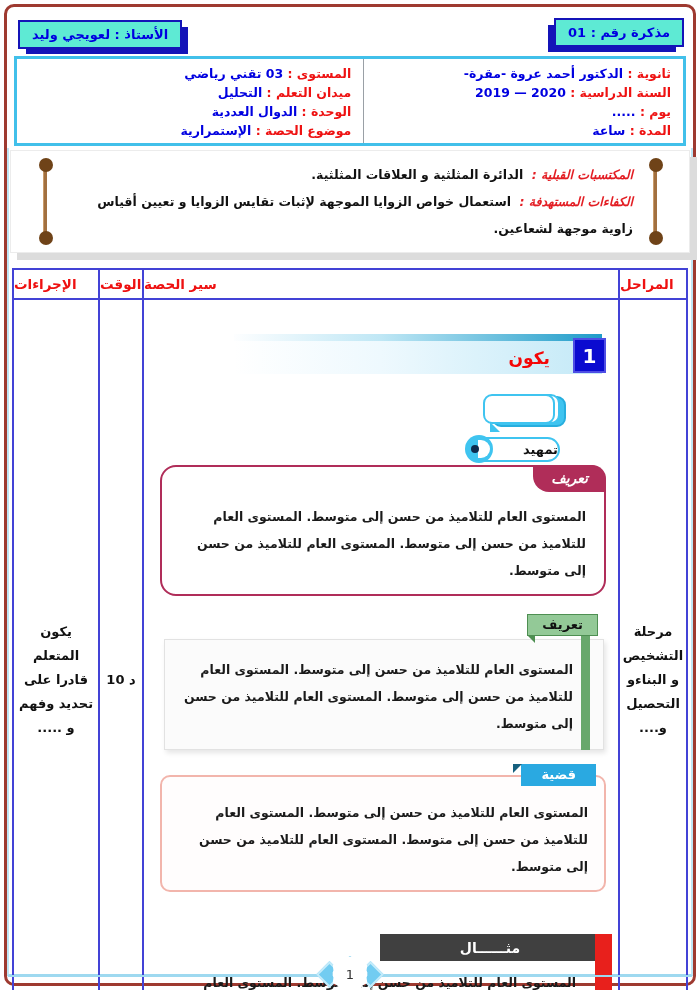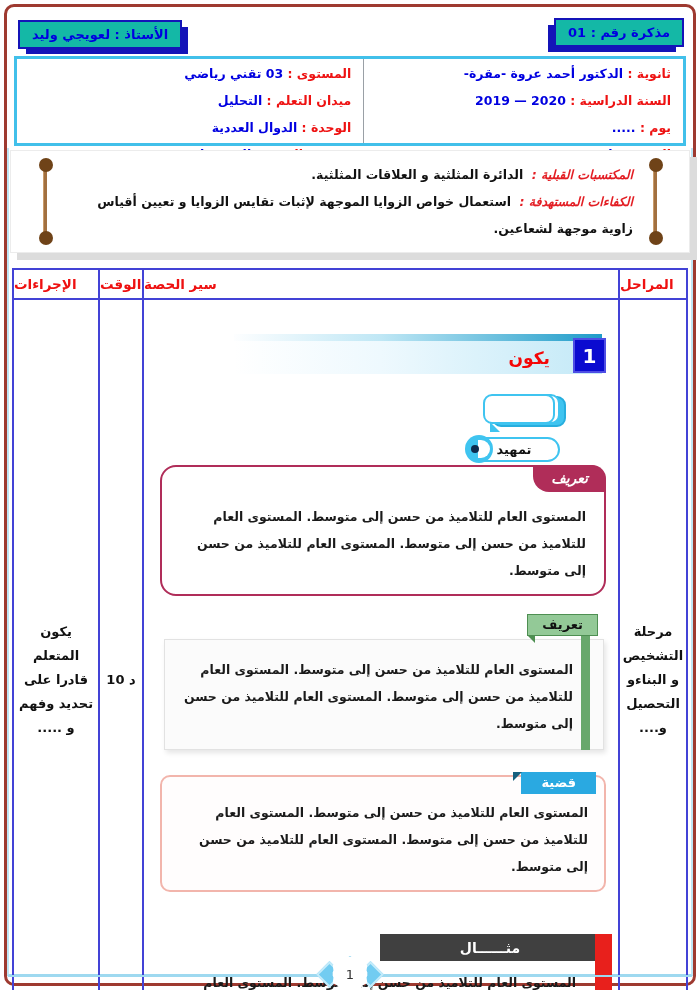--- a/index.html
+++ b/index.html
@@ -8,29 +8,29 @@
   .page { position:relative; width:700px; height:990px; background:#fff; direction:rtl; }
 
   
   .frame { position:absolute; inset:4px; border:3px solid #9e3a30; border-radius:10px; pointer-events:none; }
   
   .cyan-frame { position:absolute; left:7px; right:7px; top:148px; bottom:14px;
     border-left:2px solid #bfe6f5; border-right:2px solid #bfe6f5; border-bottom:2px solid #9ed9f0;
     pointer-events:none; }
 
   
-  .hdr-box { position:absolute; background:#14b8a6; border:2px solid #1414b8; color:#0000e0;
+  .hdr-box { position:absolute; background:#5eead4; border:2px solid #1414b8; color:#0000e0;
     font-weight:bold; font-size:13px; padding:5px 12px; white-space:nowrap; }
   .memo-box { top:18px; right:16px; box-shadow:-7px 6px 0 -1px #1414b8; }
   .teacher-box { top:20px; left:18px; box-shadow:7px 6px 0 -1px #1414b8; }
 
   
   .info-table { position:absolute; top:56px; left:14px; right:14px; height:90px;
     border:3px solid #41c0ea; display:flex; direction:rtl; background:#fff; }
-  .info-cell { padding:5px 12px; display:flex; flex-direction:column; justify-content:space-around;gap:8px; }
+  .info-cell { padding:5px 12px; display:flex; flex-direction:column; justify-content:space-around; }
   .cell-school { width:48%; border-left:1px solid #9aa0a6; }
   .cell-course { width:52%; }
   .info-row { font-size:12.5px; font-weight:bold; line-height:19px; white-space:nowrap; }
   .info-row .lbl { color:#ee1212; }
   .info-row .val { color:#0000e0; }
 
   
   .prereq-box { position:absolute; top:150px; left:10px; right:10px; height:103px;
     background:#fff; border:1px solid #ececec; box-shadow:7px 7px 0 #dcdcdc;
     padding:10px 56px 6px; }
@@ -72,21 +72,21 @@
   .apply-badge::before, .apply-badge::after { content:""; position:absolute; top:-4px; bottom:1px;
     border:2px solid #3fc4f0; border-radius:9px; background:#fff; z-index:-1; }
   .apply-badge::before { left:-6px; right:4px; }
   .apply-badge::after { left:-11px; right:9px; }
   .apply-tail { position:absolute; bottom:-7px; left:-4px; width:10px; height:10px;
     background:#3fc4f0; clip-path:polygon(0 0,100% 0,100% 100%); transform:rotate(180deg); }
 
   
   .intro-badge { position:relative; width:92px; height:25px; margin:10px 46px 0 0;
     background:#fff; border:2px solid #3fc4f0; border-radius:14px; display:flex; align-items:center;
-    justify-content:center; font-size:13px; font-weight:bold; color:#111; }
+    justify-content:flex-start; font-size:13px; font-weight:bold; color:#111; }
   .intro-icon { position:absolute; left:-5px; top:-4px; width:28px; height:28px;
     background:#3fc4f0; border-radius:50%; }
   .intro-icon::after { content:""; position:absolute; right:3px; top:5px; width:12px; height:18px;
     background:#fff; border-radius:0 10px 10px 0; }
   .intro-icon::before { content:""; position:absolute; left:6px; top:10px; width:8px; height:8px;
     background:#0d2b4e; border-radius:50%; z-index:2; }
 
   
   .def1-box { position:relative; border:2px solid #b02d59; border-radius:16px;
     border-top-left-radius:16px; min-height:104px; margin:3px 0 0 4px; padding:36px 18px 10px;
@@ -102,21 +102,21 @@
   .def2-tab { position:absolute; top:0; right:6px; background:#93c997; border:1px solid #4e8f52;
     padding:2px 14px 3px; font-weight:bold; font-size:13px; color:#111; z-index:3; }
   .def2-tab::after { content:""; position:absolute; left:-1px; bottom:-8px; width:0; height:0;
     border-top:8px solid #4e8f52; border-left:8px solid transparent; }
   .def2-bar { position:absolute; top:22px; bottom:0; right:14px; width:9px; background:#68a86c; z-index:2; }
   .def2-box { position:relative; background:#fbfbfb; border:1px solid #e2e2e2;
     box-shadow:2px 3px 5px rgba(0,0,0,0.10); min-height:82px; padding:16px 30px 12px 16px; }
 
   
   .case-wrap { position:relative; margin:10px 0 0 4px; padding-top:15px; }
-  .case-tab { position:absolute; top:12px; right:10px; background:#2aa9e1; color:#fff;
+  .case-tab { position:absolute; top:4px; right:10px; background:#2aa9e1; color:#fff;
     font-weight:bold; font-size:13px; padding:3px 20px 4px; z-index:3; }
   .case-tab::before { content:""; position:absolute; left:-8px; top:0; width:0; height:0;
     border-bottom:9px solid #16607e; border-left:9px solid transparent; transform:rotate(180deg); }
   .case-box { border:2px solid #f2b5ac; border-radius:10px; background:#fffdfd;
     min-height:76px; padding:22px 16px 10px; }
 
   
   .example-sec { position:relative; margin:42px 0 0; padding:0 30px 0 8px; }
   .example-bar { width:220px; height:27px; background:#404040; color:#fff; font-weight:bold;
     font-size:14px; display:flex; align-items:center; justify-content:center;

